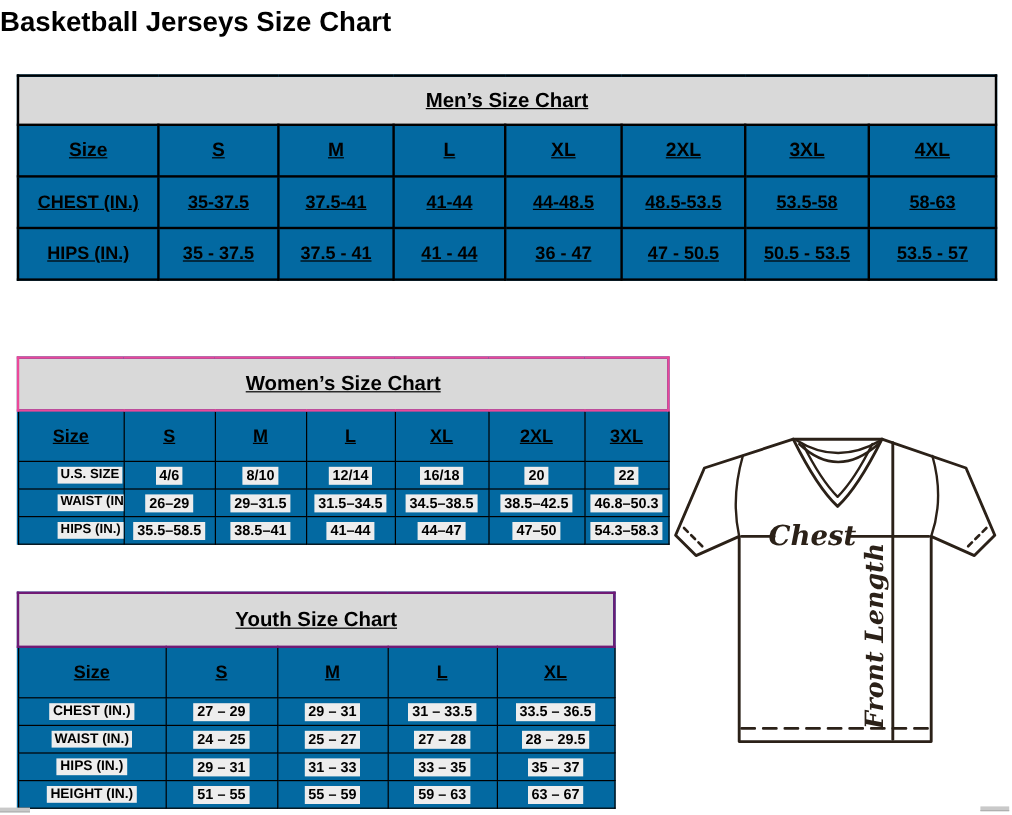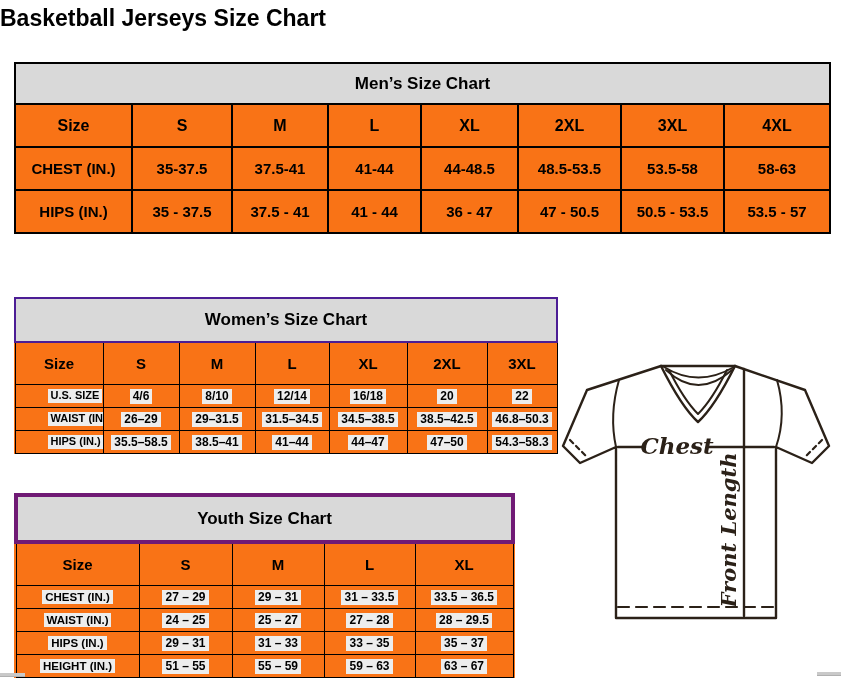--- a/index.html
+++ b/index.html
@@ -4,39 +4,39 @@
 <style>
   html,body{margin:0;padding:0;}
   body{
     width:843px;height:679px;position:relative;overflow:hidden;
     background:#ffffff;font-family:"Liberation Sans", sans-serif;color:#000;
   }
   .page-title{
     position:absolute;left:0;top:5px;width:811px;text-align:left;
     font-size:23px;font-weight:bold;letter-spacing:0;
   }
-  table{border-collapse:collapse;table-layout:fixed;position:absolute;background:#f97316;}
+  table{border-collapse:collapse;table-layout:fixed;position:absolute;background:#0369a1;text-decoration:underline;}
   td{text-align:center;vertical-align:middle;overflow:hidden;white-space:nowrap;}
   
   .men{left:14px;top:62px;width:815px;}
   .men td{border:2px solid #000;font-weight:bold;font-size:15px;}
   .men .hdr td{background:#d9d9d9;height:37px;font-size:17px;}
   .men .sizes td{height:39px;font-size:16px;}
   .men .data td{height:39px;}
   
   .women{left:14px;top:297px;width:542px;}
   .women td{border:1.5px solid #000;font-weight:bold;}
-  .women .hdr td{background:#d9d9d9;height:40px;font-size:17px;border:2px solid #4c1d95;}
+  .women .hdr td{background:#d9d9d9;height:40px;font-size:17px;border:2px solid #ec4899;}
   .women .sizes td{height:39px;font-size:15px;}
   .women .data td{height:20px;font-size:12px;}
   .women .data td.lbl{font-size:11px;padding-left:32px;}
   
   .youth{left:14px;top:493px;width:497px;}
   .youth td{border:1.5px solid #000;font-weight:bold;}
-  .youth .hdr td{background:#d9d9d9;height:41px;font-size:17px;border:4px solid #701a75;}
+  .youth .hdr td{background:#d9d9d9;height:41px;font-size:17px;border:2px solid #701a75;}
   .youth .sizes td{height:39px;font-size:15px;}
   .youth .data td{height:20px;font-size:12px;}
   .youth .data td.lbl{font-size:11.5px;}
   
   .hl{background:#ededed;padding:0 3px;display:inline-block;line-height:1.25;}
   
   .jersey-wrap{position:absolute;left:557px;top:360px;width:284px;height:276px;}
   .diagram-label{
     font-family:"DejaVu Serif", serif;font-weight:bold;font-style:italic;fill:#2b2118;
   }

